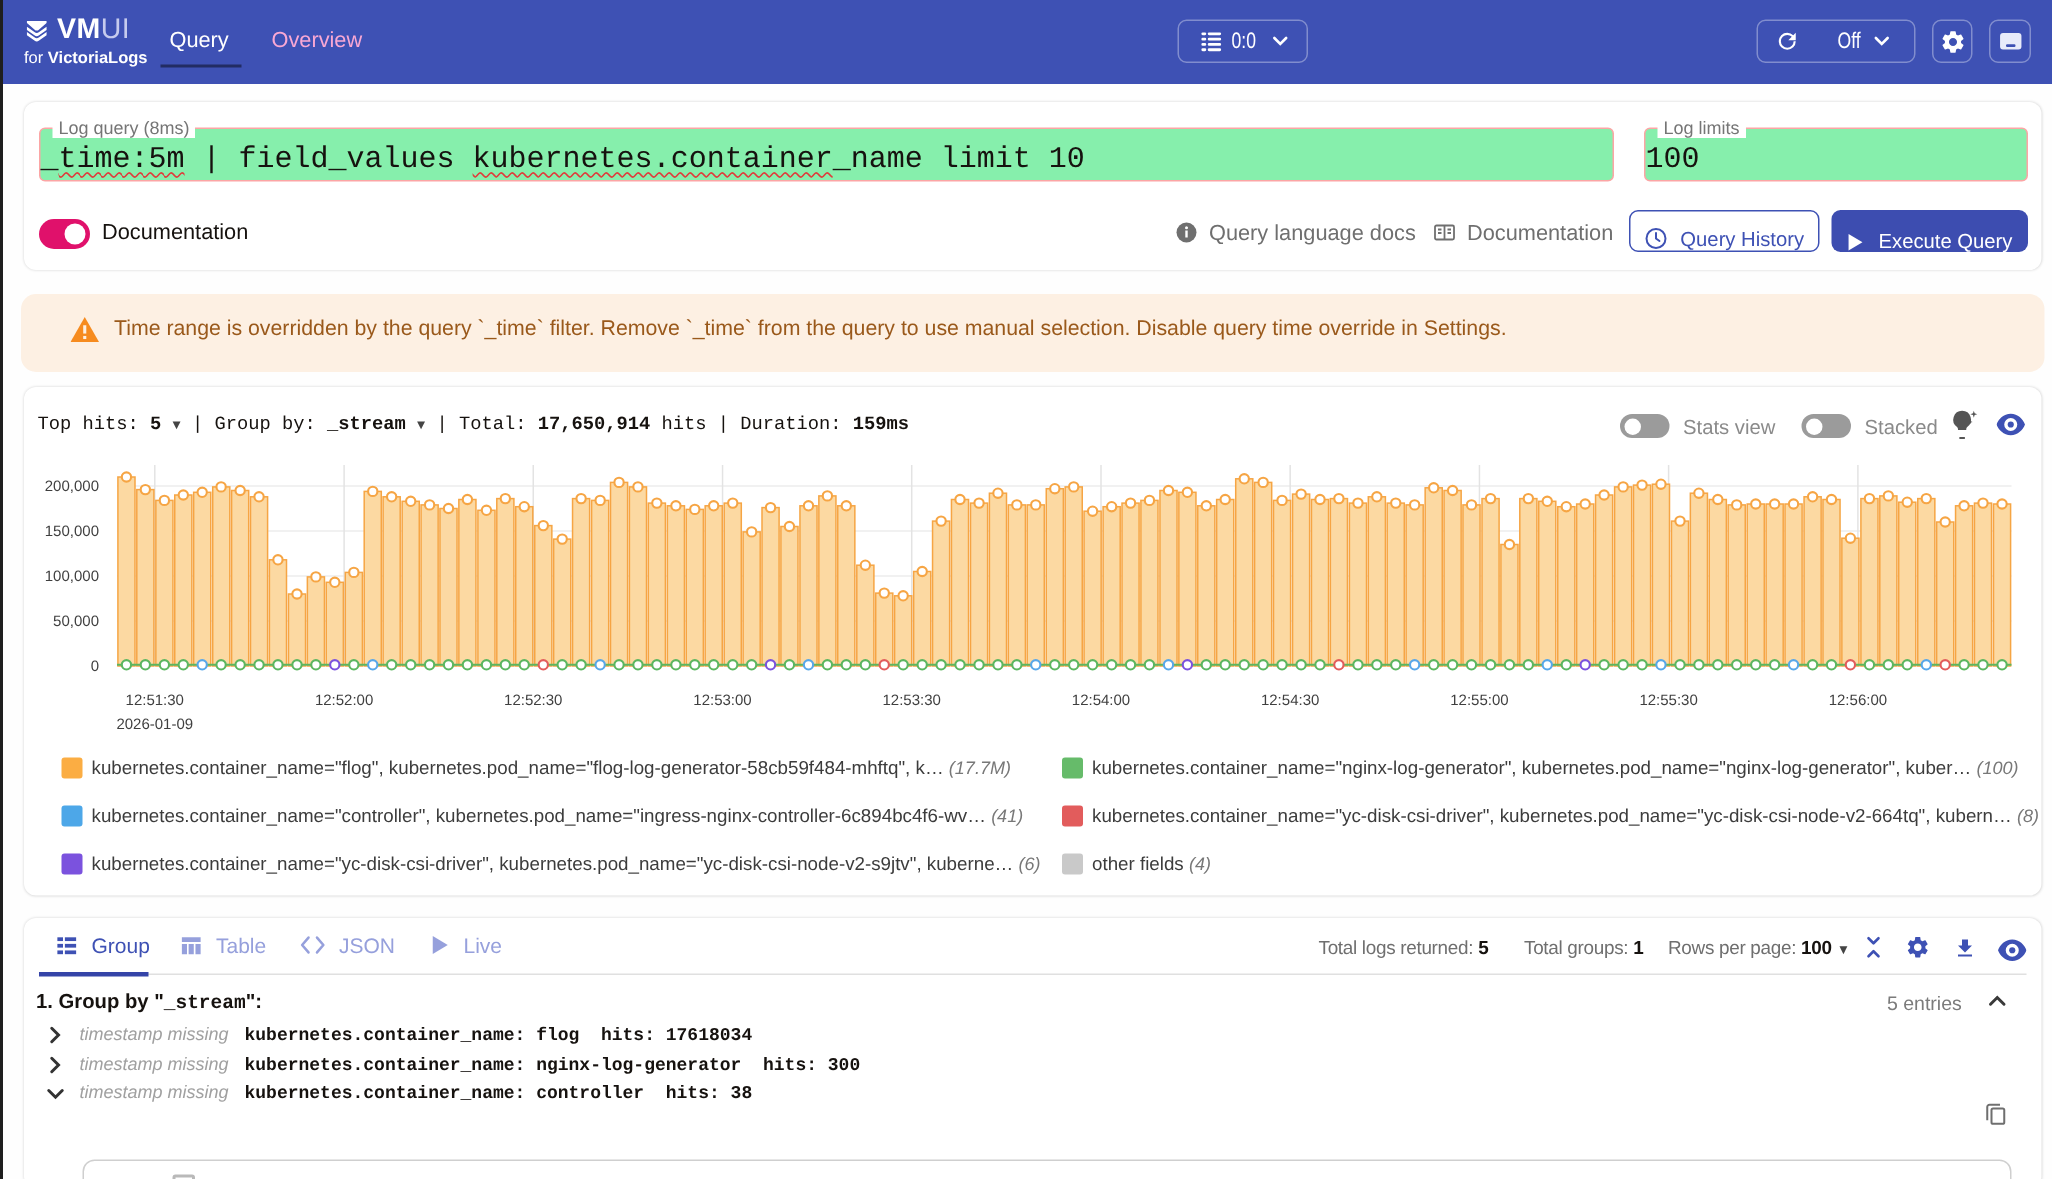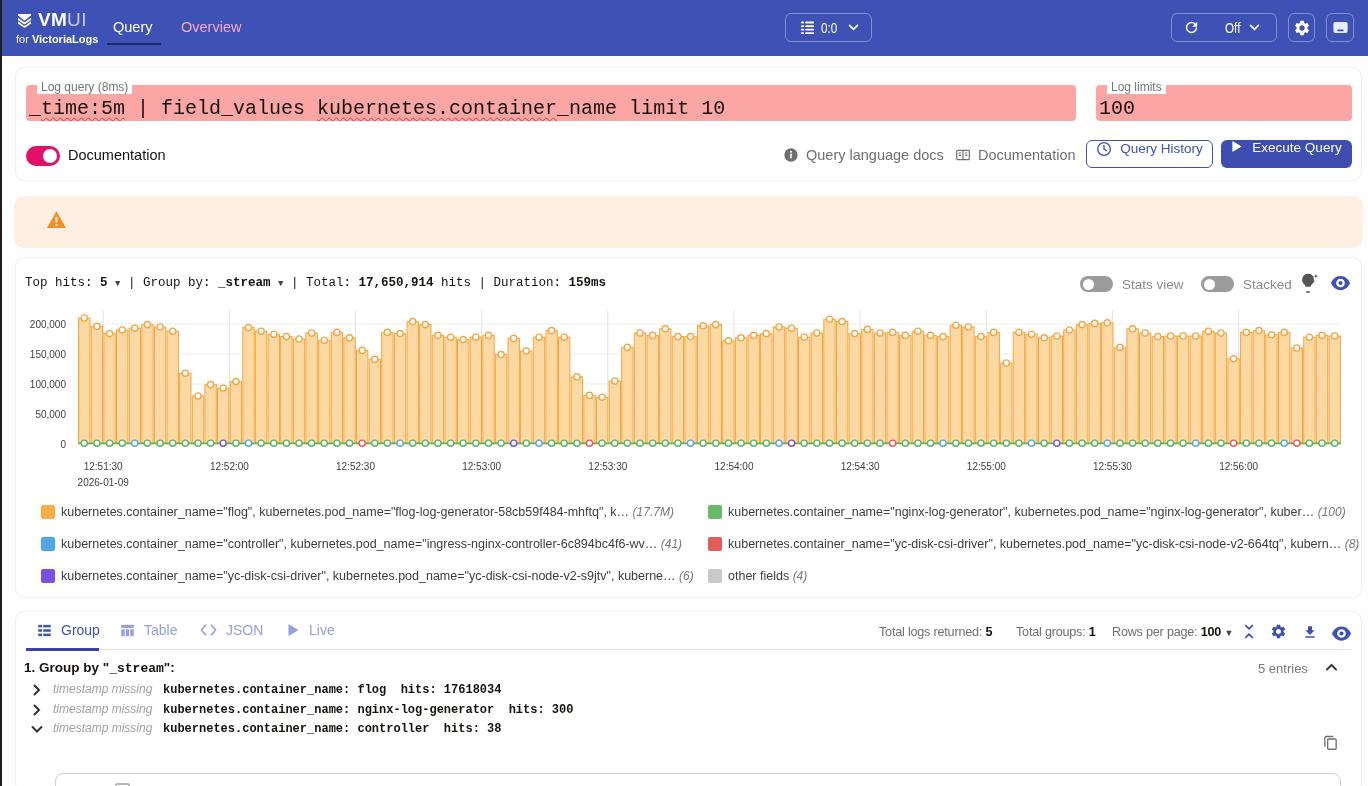--- a/index.html
+++ b/index.html
@@ -20,34 +20,34 @@
 .hbtn{position:absolute;border:1px solid rgba(255,255,255,.35);border-radius:6px;height:29px;top:13px;display:flex;align-items:center;color:#fff;font-size:15px}
 .hbtn svg{flex-shrink:0}
 .cond{display:inline-block;transform:scaleX(.78);transform-origin:left center;white-space:nowrap}
 
 .card{position:absolute;left:16px;width:1345px;background:#fff;border-radius:8px;box-shadow:0 0 2px rgba(0,0,0,.18)}
 #card1{top:68px;height:112px}
 #alert{position:absolute;left:14px;top:196px;width:1349px;height:52px;background:#fdf0e3;border-radius:10px}
 #card2{top:258px;height:339px}
 #card3{top:612px;height:180px}
 
-.fieldset{position:absolute;border:3px solid #fca5a5;border-radius:4px;background:#fca5a5}
+.fieldset{position:absolute;border:1px solid #fca5a5;border-radius:4px;background:#86efac}
 .fieldset .lbl{position:absolute;top:-8px;left:8px;background:#fff;padding:0 4px;font-size:12px;color:#757575;white-space:nowrap}
 #fq{left:26px;top:85px;width:1050px;height:36px}
 #fl{left:1096px;top:85px;width:256px;height:36px}
 .qtext{position:absolute;left:0;top:9px;font-size:20px;color:#16120f;white-space:pre}
 .wavy{text-decoration:underline;text-decoration-style:wavy;text-decoration-color:#e03a3a;text-decoration-thickness:1.3px;text-underline-offset:2.5px}
 .switch{position:absolute;width:34px;height:20px;border-radius:10px}
 .switch .knob{position:absolute;top:3px;width:14px;height:14px;border-radius:50%;background:#fff}
 .sw-on{background:#e0116b}.sw-on .knob{right:3px}
 .sw-off{background:#9b9b9b}.sw-off .knob{left:3px}
 .sw-sm{width:33px;height:16px}.sw-sm .knob{width:11px;height:11px;top:2.5px}
 #autoc-lbl{position:absolute;left:68px;top:147px;font-size:14.5px;color:#16120f}
 .doclink{position:absolute;top:147px;font-size:14.5px;color:#6f6f6f}
-.btn{position:absolute;top:140px;height:28px;border-radius:6px;display:flex;align-items:flex-start;justify-content:center;font-size:13.5px;font-weight:500}
+.btn{position:absolute;top:140px;height:28px;border-radius:6px;display:flex;align-items:flex-end;justify-content:center;font-size:13.5px;font-weight:500}
 #btn-hist{left:1086px;width:127px;border:1px solid #3e51b4;color:#3e51b4;background:#fff}
 #btn-exec{left:1221px;width:131px;background:#3d4db0;color:#fff}
 
 #alert .txt{position:absolute;left:62px;top:15px;font-size:14.2px;color:#9a591b}
 
 .chdr{position:absolute;top:276px;font-size:12.5px;color:#16120f}
 .tgl-lbl{position:absolute;top:277px;font-size:13.5px;color:#8a8a8a}
 
 .sw{position:absolute;width:14px;height:14px;border-radius:2px}
 .leg{position:absolute;font-size:12.5px;color:#3c3c3c;white-space:nowrap}
@@ -149,20 +149,21 @@
   <svg style="margin-right:9px" width="12" height="13" viewBox="0 0 12 14" fill="#fff">
       <path d="M1 1l10 6-10 6z"></path>
     </svg>Execute Query</div>
 
 <div id="alert">
   <svg style="position:absolute;left:33px;top:15px" width="19" height="18" viewBox="0 0 24 22" fill="#f68b1f">
       <path d="M12 0 L24 21 H0 Z"></path>
       <rect x="10.7" y="7" width="2.6" height="7" fill="#fdf0e3"></rect>
       <rect x="10.7" y="16" width="2.6" height="2.6" fill="#fdf0e3"></rect>
     </svg>
+  <div class="txt">Time range is overridden by the query `_time` filter. Remove `_time` from the query to use manual selection. Disable query time override in Settings.</div>
 </div>
 
 <div class="card" id="card2"></div>
 <div class="chdr mono" style="left:25px">Top hits: <b>5</b> <span style="font-size:9px;color:#444">▼</span> | Group by: <b>_stream</b> <span style="font-size:9px;color:#444">▼</span> | Total: <b>17,650,914</b> hits | Duration: <b>159ms</b></div>
 <div class="switch sw-off sw-sm" style="left:1080px;top:276px">
     <div class="knob"></div>
   </div>
 <div class="tgl-lbl" style="left:1122px">Stats view</div>
 <div class="switch sw-off sw-sm" style="left:1201px;top:276px">
     <div class="knob"></div>

